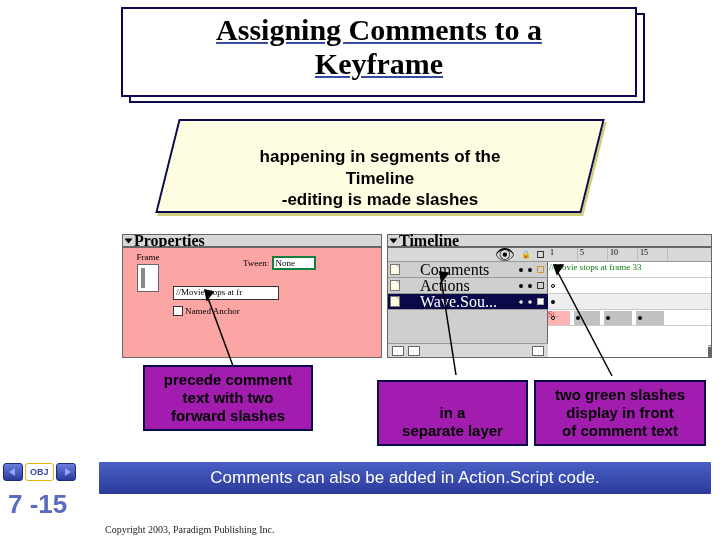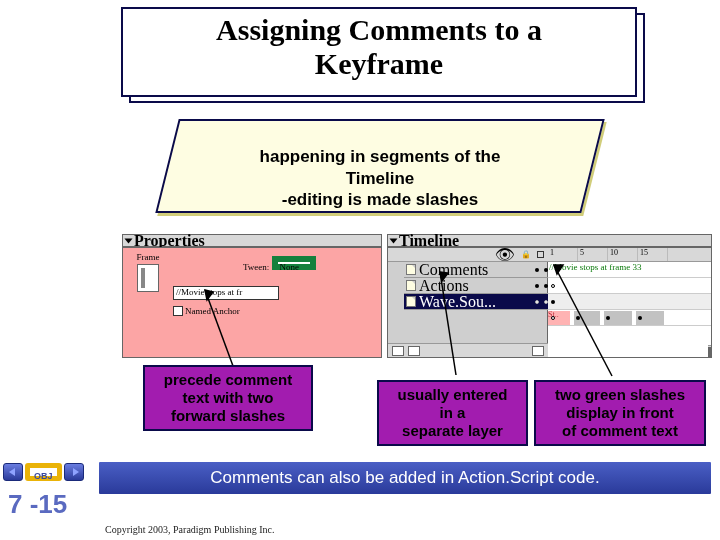--- a/index.html
+++ b/index.html
@@ -1,50 +1,50 @@
 <!DOCTYPE html>
 <html><head>
 <meta charset="utf-8">
 <style>
   *{box-sizing:border-box;margin:0;padding:0}
   body{width:720px;height:540px;background:#fff;font-family:Georgia,"Times New Roman",serif;position:relative;overflow:hidden}
 
   
   .title-shadow{position:absolute;left:129px;top:13px;width:516px;height:90px;background:#fff;border:2px solid #0a0a4a}
   .title-box{position:absolute;left:121px;top:7px;width:516px;height:90px;background:#fff;border:2px solid #0a0a4a;text-align:center;padding-top:4px}
-  .title-box h1{font-size:30px;font-weight:bold;color:#000;line-height:1.12;text-decoration-color:#3a4aa0;text-decoration-thickness:2px;text-underline-offset:2px}
+  .title-box h1{font-size:30px;font-weight:bold;color:#000;line-height:1.12;text-decoration:underline;text-decoration-color:#3a4aa0;text-decoration-thickness:2px;text-underline-offset:2px}
 
   
   .notes-wrap{position:absolute;left:167px;top:119px;width:430px;height:100px}
   .para-shadow{position:absolute;left:2px;top:3px;width:426px;height:94px;background:#d1cd7a;transform:skewX(-14deg)}
   .para{position:absolute;left:0;top:0;width:426px;height:94px;background:#fefde2;border:2px solid #0a0a4a;transform:skewX(-14deg)}
   .notes-text{position:absolute;left:0;top:6px;width:426px;text-align:center;font-family:Arial,Helvetica,sans-serif;font-size:17px;font-weight:bold;color:#000;line-height:1.25}
 
   
   .p-hdr{position:absolute;left:122px;top:234px;width:260px;height:13px;background:#d8d8d8;border:1px solid #666;display:flex;align-items:center}
   .toggle{display:inline-block;width:0;height:0;border-top:4px solid transparent;border-bottom:4px solid transparent;border-left:5px solid #000;margin:0 3px;transform:rotate(90deg)}
   .p-body{position:absolute;left:122px;top:247px;width:260px;height:111px;background:#fca5a5;border:1px solid #666}
   .p-left{position:absolute;left:4px;top:4px;width:42px}
   .frame-lbl{font-size:9px;text-align:center}
   .frame-ico{width:22px;height:28px;margin:2px auto;border:1px solid #666;background:#fff;position:relative}
   .frame-ico:before{content:"";position:absolute;left:3px;top:3px;width:4px;height:20px;background:#888}
   .tween-row{position:absolute;left:120px;top:8px;font-size:9px}
-  .tween-sel{display:inline-block;width:44px;height:14px;border:6px solid #15803d;background:#fff;padding-left:2px}
+  .tween-sel{display:inline-block;width:44px;height:14px;border:2px solid #15803d;background:#fff;padding-left:2px}
   .comment-field{position:absolute;left:50px;top:38px;width:106px;height:14px;border:1px solid #333;background:#fff;padding-left:2px;font-size:9px}
   .chk-row{position:absolute;left:50px;top:58px;font-size:9px;display:flex;align-items:center;gap:2px}
   .chk{width:10px;height:10px;border:1px solid #333;background:#fff}
 
   
   .t-hdr{position:absolute;left:387px;top:234px;width:325px;height:13px;background:#d8d8d8;border:1px solid #666;display:flex;align-items:center}
   .t-body{position:absolute;left:387px;top:247px;width:325px;height:111px;background:#cfcfcf;border:1px solid #666}
   .layer-col{position:absolute;left:0;top:0;width:160px;height:100%;border-right:1px solid #666}
   .icon-row{position:absolute;left:0;top:0;width:160px;height:14px;border-bottom:1px solid #999;background:#d8d8d8;display:flex;justify-content:flex-end;align-items:center;gap:6px;padding-right:4px}
   .lock{font-size:8px}
   .sq{width:7px;height:7px;border:1px solid #333}
-  .layer{position:absolute;left:16px;width:160px;height:16px;border-bottom:1px solid #999;display:flex;align-items:center;padding-left:2px;gap:3px}
+  .layer{position:absolute;left:0;width:160px;height:16px;border-bottom:1px solid #999;display:flex;align-items:center;padding-left:2px;gap:20px}
   .layer.sel{background:#0a0a4a;color:#fff}
   .page-ico{width:10px;height:11px;background:#fefde2;border:1px solid #777;position:relative}
   .page-ico:before{content:"";position:absolute;right:0;top:0;border-left:3px solid transparent;border-top:3px solid #ccc}
   .layer-icons{margin-left:auto;display:flex;gap:5px;padding-right:4px;align-items:center}
   .bullet{width:4px;height:4px;background:#000;border-radius:50%}
   .bullet.w{background:#fff;border:1px solid #aaa}
   .sqi{width:7px;height:7px;border:1px solid #333}
   .sqi.w{background:#fff;border-color:#aaa}
   .bot-row{position:absolute;left:0;bottom:0;width:160px;height:14px;border-top:1px solid #999;background:#d8d8d8;display:flex;align-items:center;gap:4px;padding-left:4px}
   .btn-ico{width:12px;height:10px;border:1px solid #666;background:#fff}
@@ -70,21 +70,21 @@
   .cap{position:absolute;background:#a21caf;border:2px solid #0a0a4a;font-family:Arial,Helvetica,sans-serif;font-size:15px;font-weight:bold;text-align:center;line-height:1.2;padding:4px 6px}
 
   
   .foot-bar{position:absolute;left:99px;top:462px;width:612px;height:32px;background:linear-gradient(#4a5fc5,#2a3a9a);color:#fff;font-family:Arial,Helvetica,sans-serif;font-size:17px;font-weight:normal;text-align:center;line-height:32px;border-radius:1px}
 
   
   .nav{position:absolute;left:3px;top:461px;width:90px;height:22px;display:flex;align-items:center;gap:2px}
   .nav-btn{width:20px;height:18px;background:linear-gradient(#6a7de0,#2a3a9a);border-radius:3px;border:1px solid #1a2a7a;position:relative}
   .nav-btn.l:before{content:"";position:absolute;left:5px;top:4px;border-top:4px solid transparent;border-bottom:4px solid transparent;border-right:6px solid #8fa3ff}
   .nav-btn.r:before{content:"";position:absolute;left:8px;top:4px;border-top:4px solid transparent;border-bottom:4px solid transparent;border-left:6px solid #8fa3ff}
-  .obj-btn{height:18px;padding:0 4px;background:#fff;border:5px solid #eab308;border-radius:3px;font-family:Arial,sans-serif;font-size:9px;font-weight:bold;color:#3a4aa0;line-height:16px}
+  .obj-btn{height:18px;padding:0 4px;background:#fff;border:1px solid #eab308;border-radius:3px;font-family:Arial,sans-serif;font-size:9px;font-weight:bold;color:#3a4aa0;line-height:16px}
 
   .page-num{position:absolute;left:8px;top:489px;font-family:"Arial Black",Arial,sans-serif;font-size:26px;font-weight:900;color:#5a6ac0}
   .copyright{position:absolute;left:105px;top:524px;font-family:"Times New Roman",serif;font-size:10px;color:#222}
 </style>
 </head>
 <body>
 
 <div class="title-shadow"></div>
 <div class="title-box">
   <h1>
@@ -214,21 +214,21 @@
     <line x1="60" y1="113" x2="2" y2="2"></line>
     <polygon points="2,2 11,2 5,11" fill="#000"></polygon>
   </svg>
 
 <div class="cap" style="left:143px;top:365px;width:170px">
   <span>precede comment</span><br>
   <span>text with two</span><br>
   <span>forward slashes</span>
 </div>
 <div class="cap" style="left:377px;top:380px;width:151px">
-  <span>usually entered</span><br>
+  <br>
   <span>in a</span><br>
   <span>separate layer</span>
 </div>
 <div class="cap" style="left:534px;top:380px;width:172px">
   <span>two green slashes</span><br>
   <span>display in front</span><br>
   <span>of comment text</span>
 </div>
 
 <div class="foot-bar">Comments can also be added in Action.Script code.</div>

